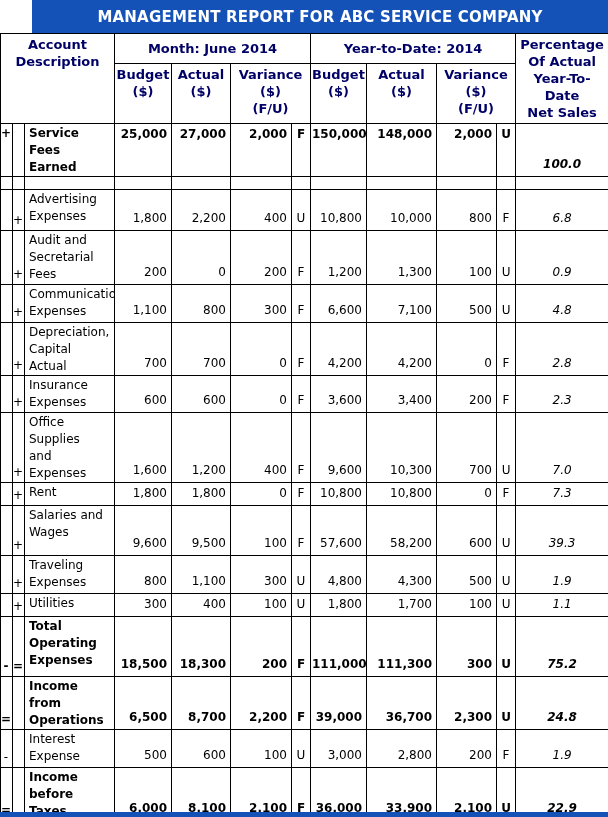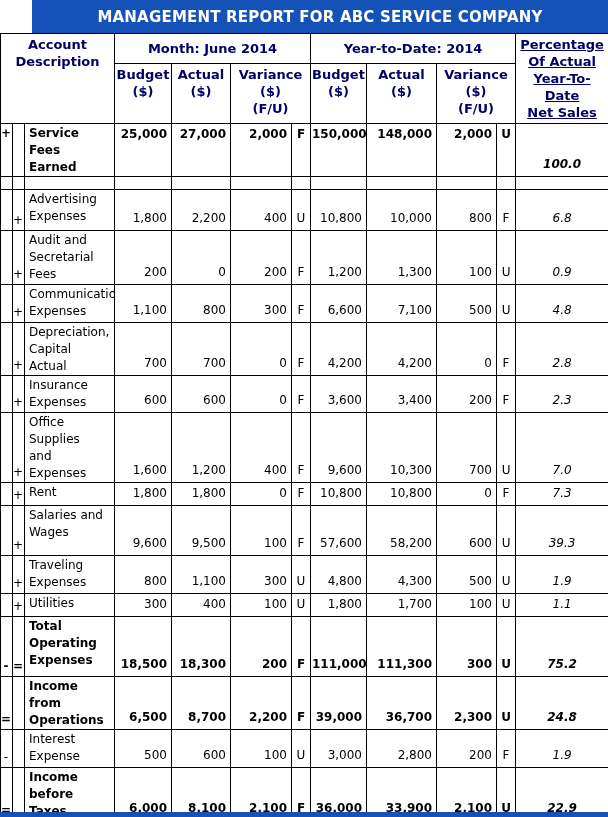--- a/index.html
+++ b/index.html
@@ -30,21 +30,21 @@
   th,td{
     border:1px solid var(--grid-border);
     overflow:hidden;
     font-size:12px;line-height:17px;
   }
   th{
     color:var(--header-text);font-weight:bold;text-align:center;
     white-space:pre-line;font-size:13px;padding:2px 1px;vertical-align:top;
   }
   th.group-th{vertical-align:middle;margin-top:16px;}
-  th.pct-head{vertical-align:middle;text-decoration:underline;}
+  th.pct-head{vertical-align:middle;}
   tr.group-row{height:28px;border-radius:14px;}
   tr.sub-row{height:56px;margin-left:20px;}
   td.m1,td.m2{text-align:center;vertical-align:bottom;padding:0 1px 1px 0;}
   td.desc{vertical-align:top;text-align:left;white-space:pre-line;padding:1px 2px 0 4px;}
   td.num{text-align:right;vertical-align:bottom;padding:1px 4px 3px 1px;}
   td.fu{text-align:center;vertical-align:bottom;padding:1px 1px 3px 1px;}
   td.pct{text-align:center;vertical-align:bottom;padding:1px 2px 3px 2px;font-style:italic;}
   tr.bold{font-weight:bold;}
   tr.service td.m1{vertical-align:top;padding-top:1px;}
   tr.service td.num,tr.service td.fu{vertical-align:top;padding-top:2px;margin-left:23px;}

